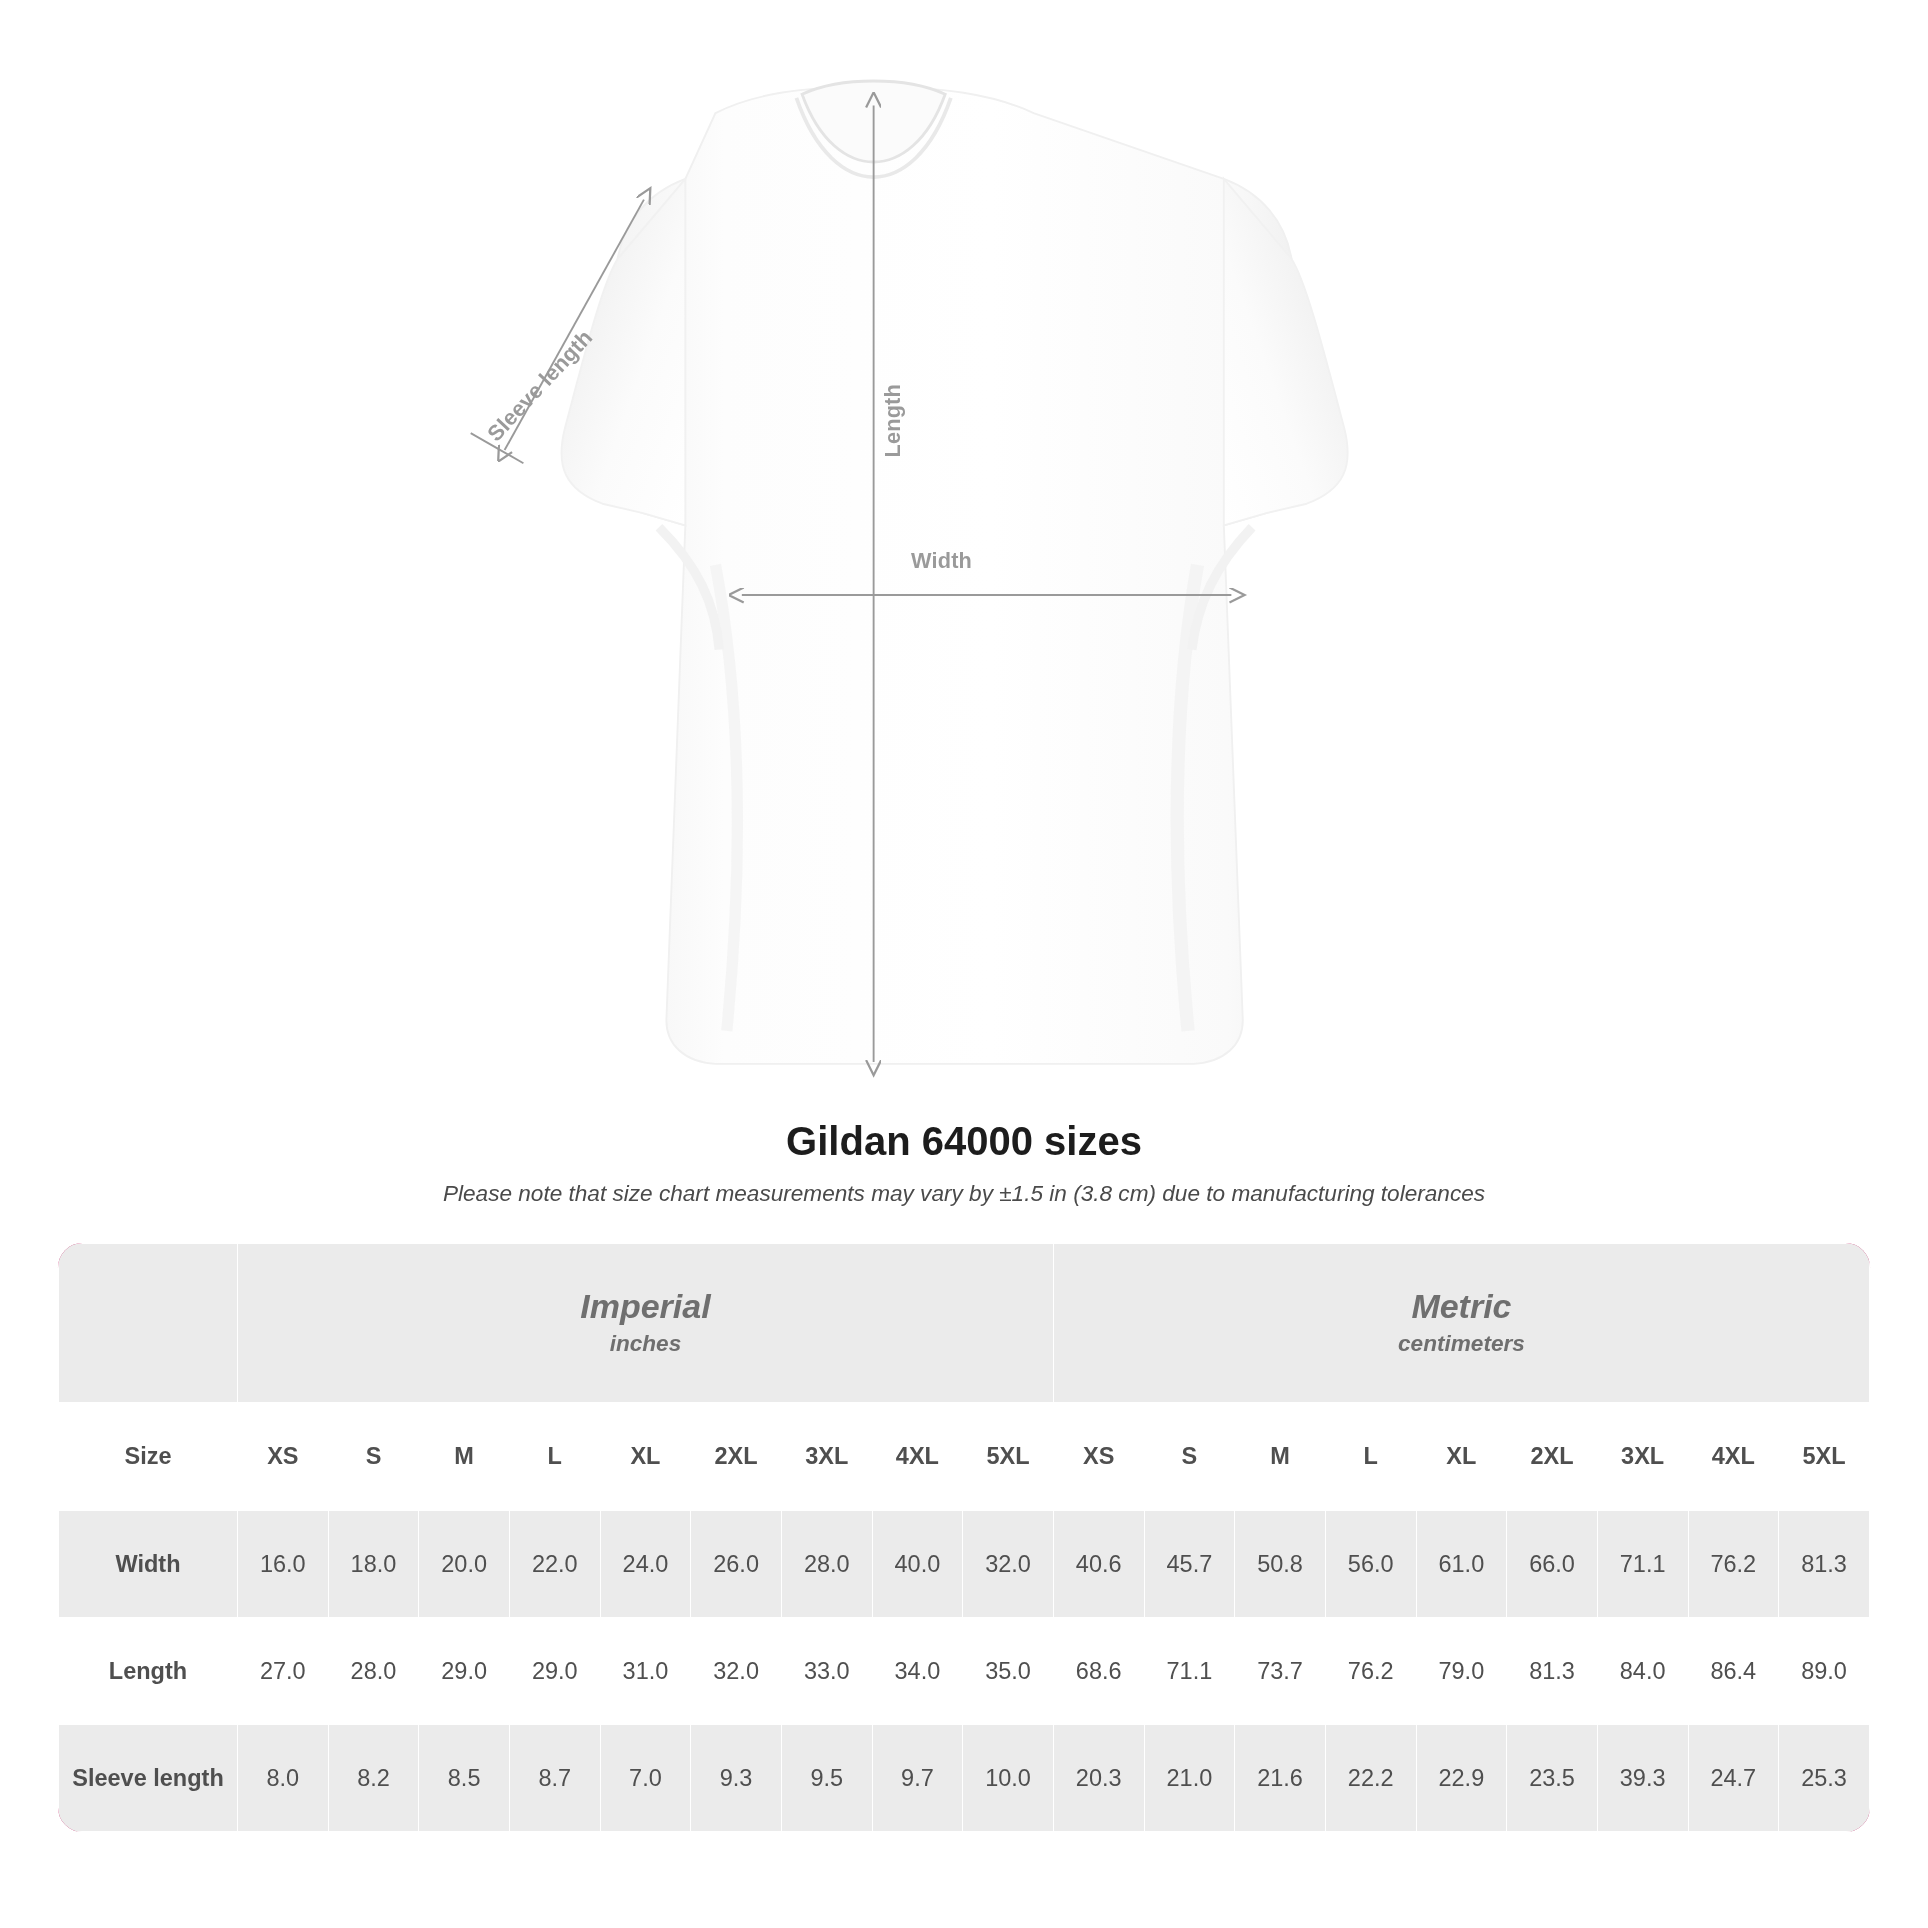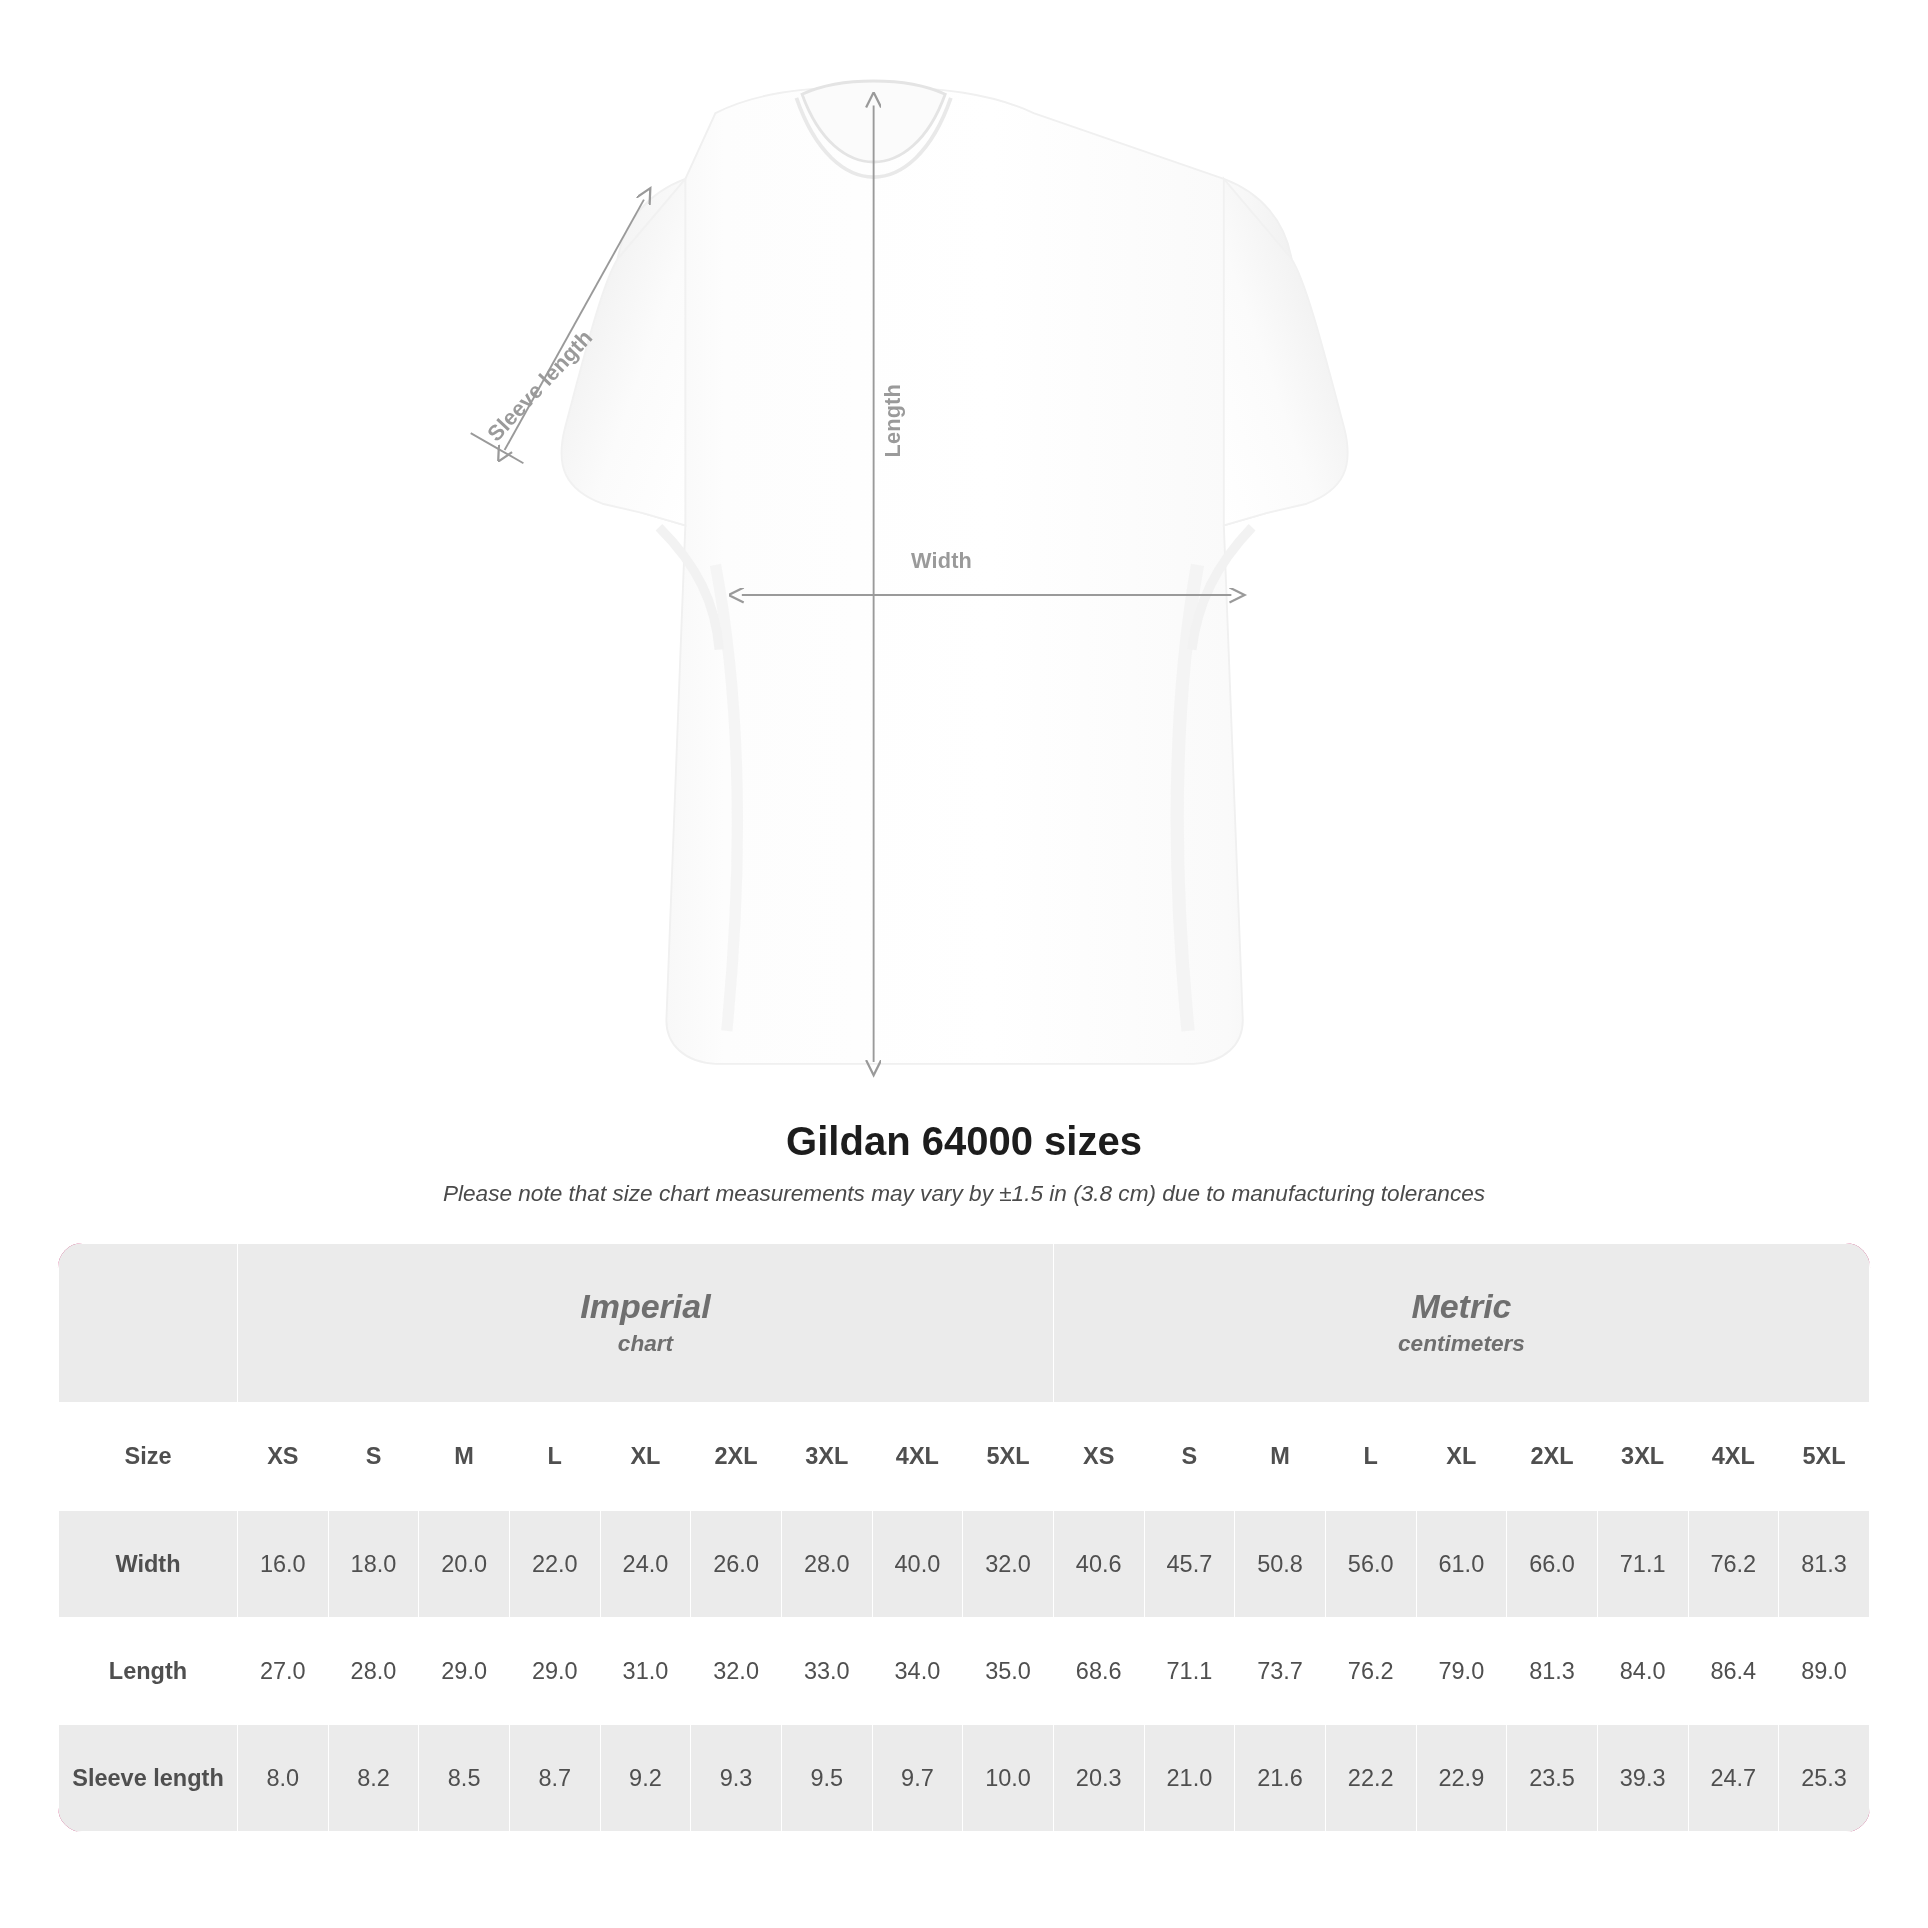--- a/index.html
+++ b/index.html
@@ -220,21 +220,21 @@
   <div class="table-wrap">
     <table class="size-table">
       <colgroup>
         <col class="col-label">
       </colgroup>
       <thead>
         <tr>
           <th class="corner-cell"></th>
           <th class="unit-head" colspan="9">
             <div class="unit-name">Imperial</div>
-            <div class="unit-sub">chart</div>
+            <div class="unit-sub">inches</div>
           </th>
           <th class="unit-head" colspan="9">
             <div class="unit-name">Metric</div>
             <div class="unit-sub">centimeters</div>
           </th>
         </tr>
         <tr class="row-size">
           <th>Size</th>
           <td>XS</td>
           <td>S</td>
@@ -298,21 +298,21 @@
           <td>84.0</td>
           <td>86.4</td>
           <td>89.0</td>
         </tr>
         <tr class="band-grey">
           <th class="row-head">Sleeve length</th>
           <td>8.0</td>
           <td>8.2</td>
           <td>8.5</td>
           <td>8.7</td>
-          <td>9.2</td>
+          <td>7.0</td>
           <td>9.3</td>
           <td>9.5</td>
           <td>9.7</td>
           <td>10.0</td>
           <td>20.3</td>
           <td>21.0</td>
           <td>21.6</td>
           <td>22.2</td>
           <td>22.9</td>
           <td>23.5</td>

